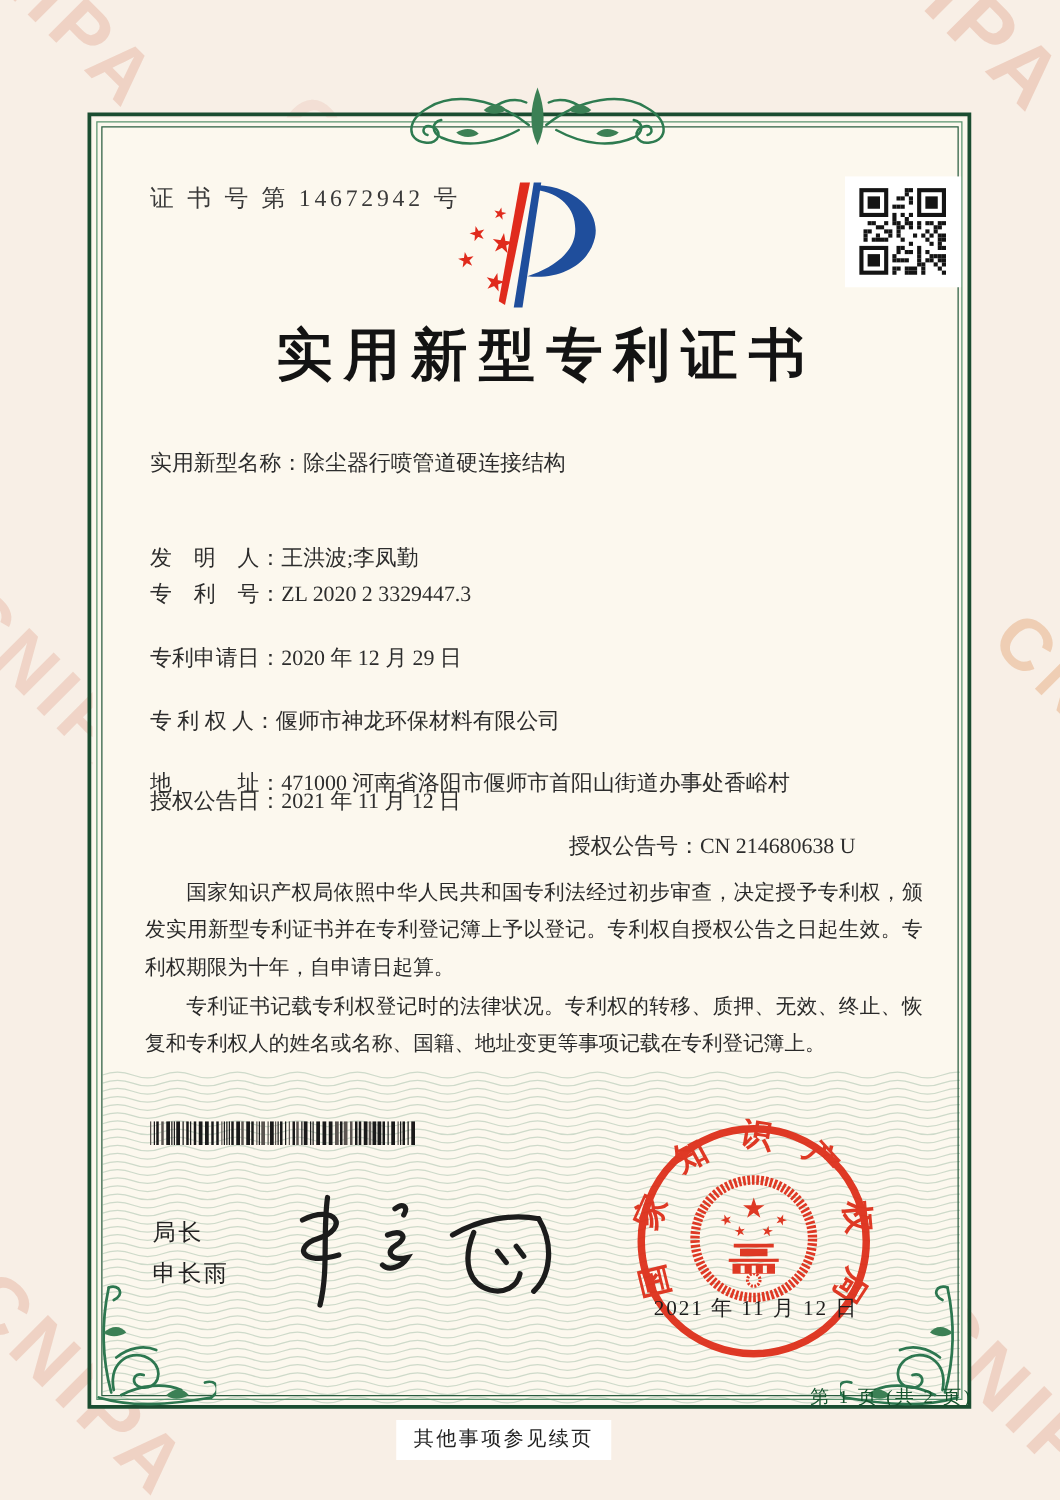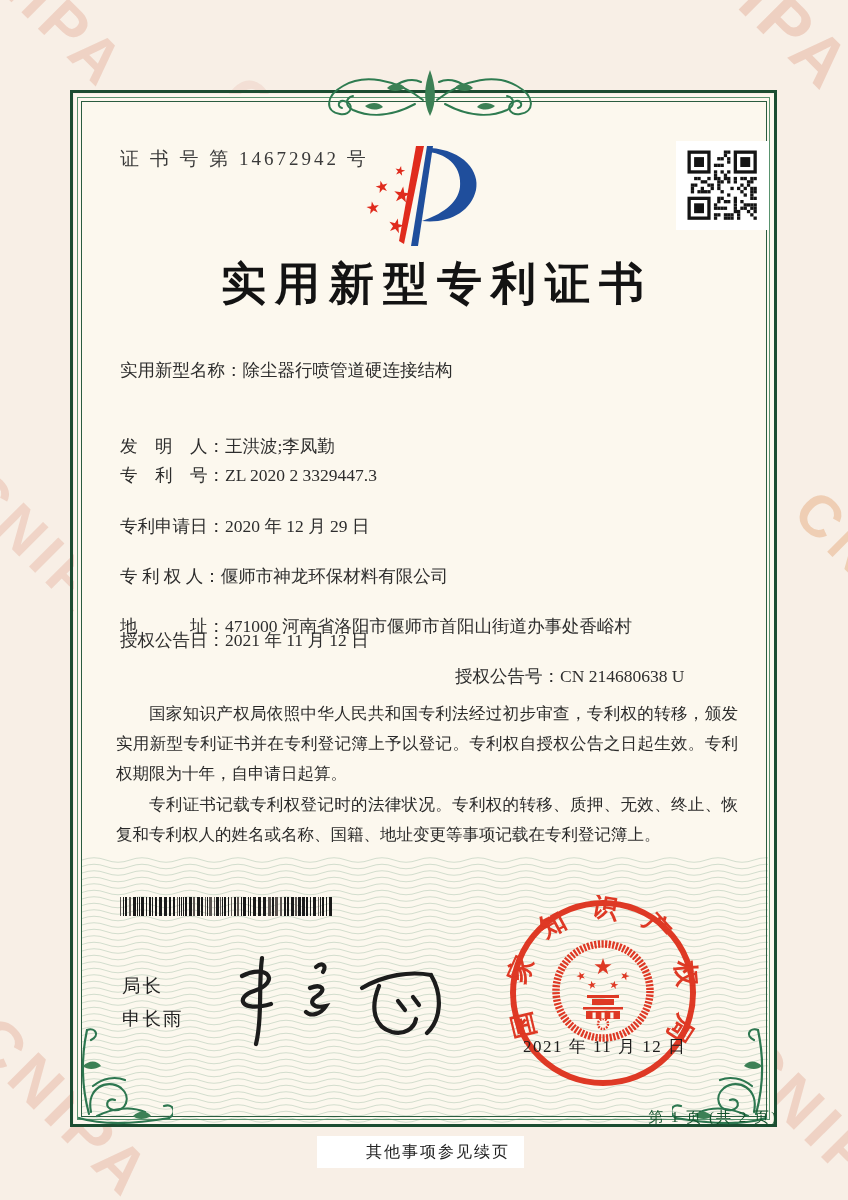--- a/index.html
+++ b/index.html
@@ -11,21 +11,21 @@
   .border-inner{position:absolute;left:81px;top:101px;width:684px;height:1014px;border:1px solid #2a5d40;}
   .wm{position:absolute;font-family:"Liberation Sans",sans-serif;font-weight:700;letter-spacing:6px;transform:rotate(45deg);pointer-events:none;white-space:nowrap;}
   .certno{position:absolute;left:120px;top:146px;font-size:19px;letter-spacing:3px;color:#3a3a3a;}
   .title{position:absolute;left:70px;top:254px;width:708px;text-align:center;font-size:45px;font-weight:700;letter-spacing:9px;color:#131313;padding-left:13px;}
   .frow{position:absolute;left:120px;font-size:17.5px;color:#2d2d2d;white-space:nowrap;}
   .frow .lbl{color:#2d2d2d;}
   .paras{position:absolute;left:116px;top:699px;width:622px;font-size:16.5px;line-height:1.83;color:#2a2a2a;text-align:justify;}
   .paras p{margin:0;text-indent:2em;}
   .signer{position:absolute;left:122px;font-family:Liberation Serif, serif;font-size:18.5px;color:#222;letter-spacing:2px;}
   .footer{position:absolute;left:70px;top:1108px;width:708px;text-align:right;font-size:15px;color:#14532d;letter-spacing:2px;}
-  .note{position:absolute;left:317px;top:1136px;width:172px;height:32px;background:#ffffff;text-align:center;line-height:32px;font-size:16px;color:#222;letter-spacing:2px;padding-left:35px;}
+  .note{position:absolute;left:317px;top:1136px;width:172px;height:32px;background:#ffffff;text-align:center;line-height:32px;font-size:16px;color:#222;letter-spacing:2px;}
   .sealdate{position:absolute;left:523px;top:1035px;font-size:17px;color:#1d1d1d;letter-spacing:1.5px;white-space:nowrap;}
   svg{display:block;}
 </style>
 </head>
 <body>
 
 <div class="page">
 
   <div class="wm" style="left:-70px;top:-36px;font-size:62px;color:rgba(231,186,168,0.55);">CNIPA</div>
   <div class="wm" style="left:640px;top:-44px;font-size:68px;color:rgba(231,186,168,0.6);">CNIPA</div>
@@ -280,21 +280,21 @@
   <div class="frow" style="top:358px;"><span class="lbl">实用新型名称：</span><span>除尘器行喷管道硬连接结构</span></div>
   <div class="frow" style="top:411px;margin-top:23px;"><span class="lbl">发　明　人：</span><span>王洪波;李凤勤</span></div>
   <div class="frow" style="top:463px;"><span class="lbl">专　利　号：</span><span>ZL 2020 2 3329447.3</span></div>
   <div class="frow" style="top:514px;"><span class="lbl">专利申请日：</span><span>2020 年 12 月 29 日</span></div>
   <div class="frow" style="top:564px;"><span class="lbl">专 利 权 人：</span><span>偃师市神龙环保材料有限公司</span></div>
   <div class="frow" style="top:614px;"><span class="lbl">地　　　址：</span><span>471000 河南省洛阳市偃师市首阳山街道办事处香峪村</span></div>
   <div class="frow" style="top:628px;"><span class="lbl">授权公告日：</span><span>2021 年 11 月 12 日</span></div>
   <div class="frow" style="top:664px;left:455px;"><span class="lbl">授权公告号：</span><span>CN 214680638 U</span></div>
 
   <div class="paras">
-    <p>国家知识产权局依照中华人民共和国专利法经过初步审查，专利权的转移，颁发实用新型专利证书并在专利登记簿上予以登记。专利权自授权公告之日起生效。专利权期限为十年，自申请日起算。</p>
+    <p>国家知识产权局依照中华人民共和国专利法经过初步审查，决定授予专利权，颁发实用新型专利证书并在专利登记簿上予以登记。专利权自授权公告之日起生效。专利权期限为十年，自申请日起算。</p>
     <p>专利证书记载专利权登记时的法律状况。专利权的转移、质押、无效、终止、恢复和专利权人的姓名或名称、国籍、地址变更等事项记载在专利登记簿上。</p>
   </div>
 
   <svg style="position:absolute;left:120px;top:897px;" width="218" height="19" viewBox="0 0 218 19">
       <g id="barcode-bars">
         <rect x="0" y="0" width="1" height="19" fill="#5a5450"></rect>
         <rect x="3" y="0" width="1" height="19" fill="#1a1a1a"></rect>
         <rect x="5" y="0" width="2" height="19" fill="#1a1a1a"></rect>
         <rect x="9" y="0" width="2" height="19" fill="#5a5450"></rect>
         <rect x="13" y="0" width="3" height="19" fill="#1a1a1a"></rect>

